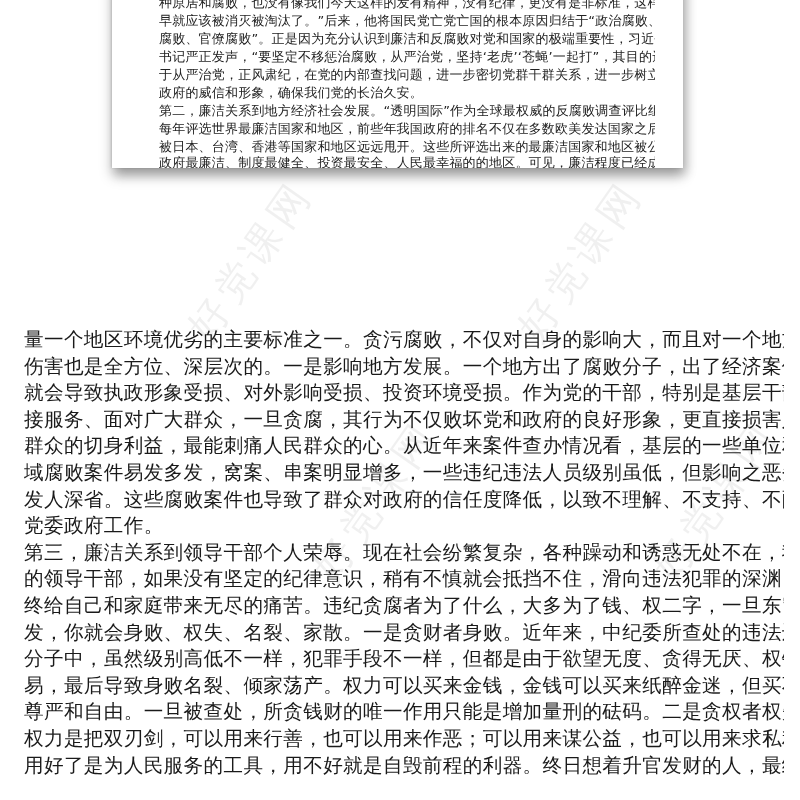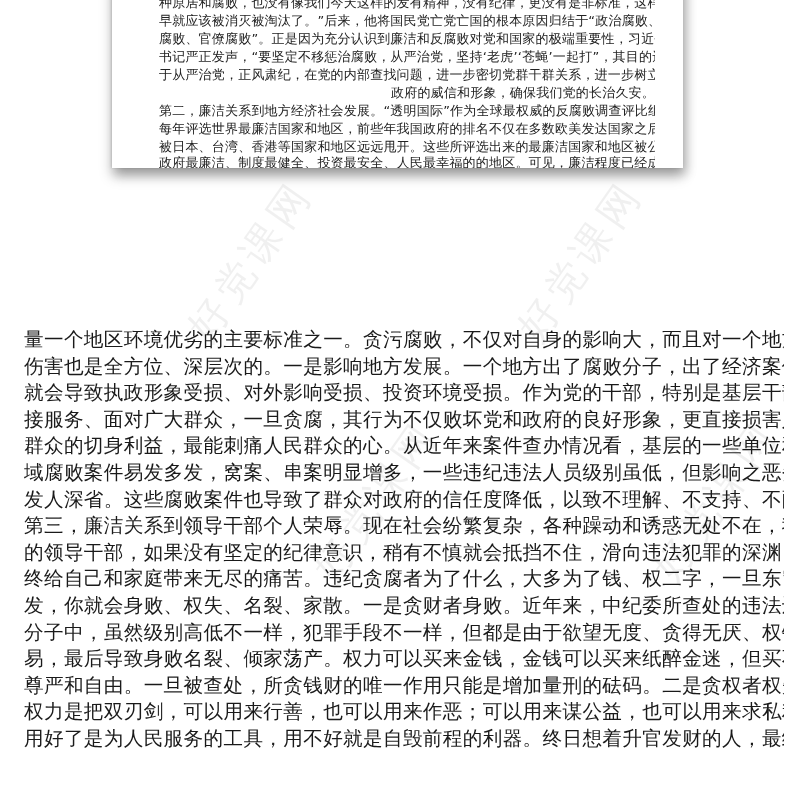--- a/index.html
+++ b/index.html
@@ -70,35 +70,36 @@
 <div class="watermark" style="left:505px; top:320px;">好党课网</div>
 <div class="watermark" style="left:300px; top:560px;">好党课网</div>
 <div class="watermark" style="left:640px; top:560px;">好党课网</div>
 
 <div class="page-card">
   <div class="card-line" style="top:14px;">种原居和腐败，也没有像我们今天这样的发有精神，没有纪律，更没有是非标准，这样的党</div>
   <div class="card-line" style="top:32px;">早就应该被消灭被淘汰了。”后来，他将国民党亡党亡国的根本原因归结于“政治腐败、军队</div>
   <div class="card-line" style="top:50px;">腐败、官僚腐败”。正是因为充分认识到廉洁和反腐败对党和国家的极端重要性，习近平总</div>
   <div class="card-line" style="top:68px;">书记严正发声，“要坚定不移惩治腐败，从严治党，坚持‘老虎’‘苍蝇’一起打”，其目的还是在</div>
   <div class="card-line" style="top:86px;">于从严治党，正风肃纪，在党的内部查找问题，进一步密切党群干群关系，进一步树立党和</div>
-  <div class="card-line" style="top:104px;text-align:right;">政府的威信和形象，确保我们党的长治久安。</div>
+  <div class="card-line" style="top:104px;">政府的威信和形象，确保我们党的长治久安。</div>
   <div class="card-line" style="top:122px;">第二，廉洁关系到地方经济社会发展。“透明国际”作为全球最权威的反腐败调查评比组织，</div>
   <div class="card-line" style="top:140px;">每年评选世界最廉洁国家和地区，前些年我国政府的排名不仅在多数欧美发达国家之后，更</div>
   <div class="card-line" style="top:158px;">被日本、台湾、香港等国家和地区远远甩开。这些所评选出来的最廉洁国家和地区被公认是</div>
   <div class="card-line" style="top:174px;">政府最廉洁、制度最健全、投资最安全、人民最幸福的的地区。可见，廉洁程度已经成为衡</div>
 </div>
 
 <div class="body-text">
   <div class="body-line">量一个地区环境优劣的主要标准之一。贪污腐败，不仅对自身的影响大，而且对一个地方的</div>
   <div class="body-line">伤害也是全方位、深层次的。一是影响地方发展。一个地方出了腐败分子，出了经济案件，</div>
   <div class="body-line">就会导致执政形象受损、对外影响受损、投资环境受损。作为党的干部，特别是基层干部直</div>
   <div class="body-line">接服务、面对广大群众，一旦贪腐，其行为不仅败坏党和政府的良好形象，更直接损害人民</div>
   <div class="body-line">群众的切身利益，最能刺痛人民群众的心。从近年来案件查办情况看，基层的一些单位和领</div>
   <div class="body-line">域腐败案件易发多发，窝案、串案明显增多，一些违纪违法人员级别虽低，但影响之恶劣，</div>
   <div class="body-line">发人深省。这些腐败案件也导致了群众对政府的信任度降低，以致不理解、不支持、不配合</div>
+  <div class="body-line">党委政府工作。</div>
   <div class="body-line">第三，廉洁关系到领导干部个人荣辱。现在社会纷繁复杂，各种躁动和诱惑无处不在，我们</div>
   <div class="body-line">的领导干部，如果没有坚定的纪律意识，稍有不慎就会抵挡不住，滑向违法犯罪的深渊，最</div>
   <div class="body-line">终给自己和家庭带来无尽的痛苦。违纪贪腐者为了什么，大多为了钱、权二字，一旦东窗事</div>
   <div class="body-line">发，你就会身败、权失、名裂、家散。一是贪财者身败。近年来，中纪委所查处的违法违纪</div>
   <div class="body-line">分子中，虽然级别高低不一样，犯罪手段不一样，但都是由于欲望无度、贪得无厌、权钱交</div>
   <div class="body-line">易，最后导致身败名裂、倾家荡产。权力可以买来金钱，金钱可以买来纸醉金迷，但买不来</div>
   <div class="body-line">尊严和自由。一旦被查处，所贪钱财的唯一作用只能是增加量刑的砝码。二是贪权者权失。</div>
   <div class="body-line">权力是把双刃剑，可以用来行善，也可以用来作恶；可以用来谋公益，也可以用来求私利；</div>
   <div class="body-line">用好了是为人民服务的工具，用不好就是自毁前程的利器。终日想着升官发财的人，最终往</div>
 </div>

